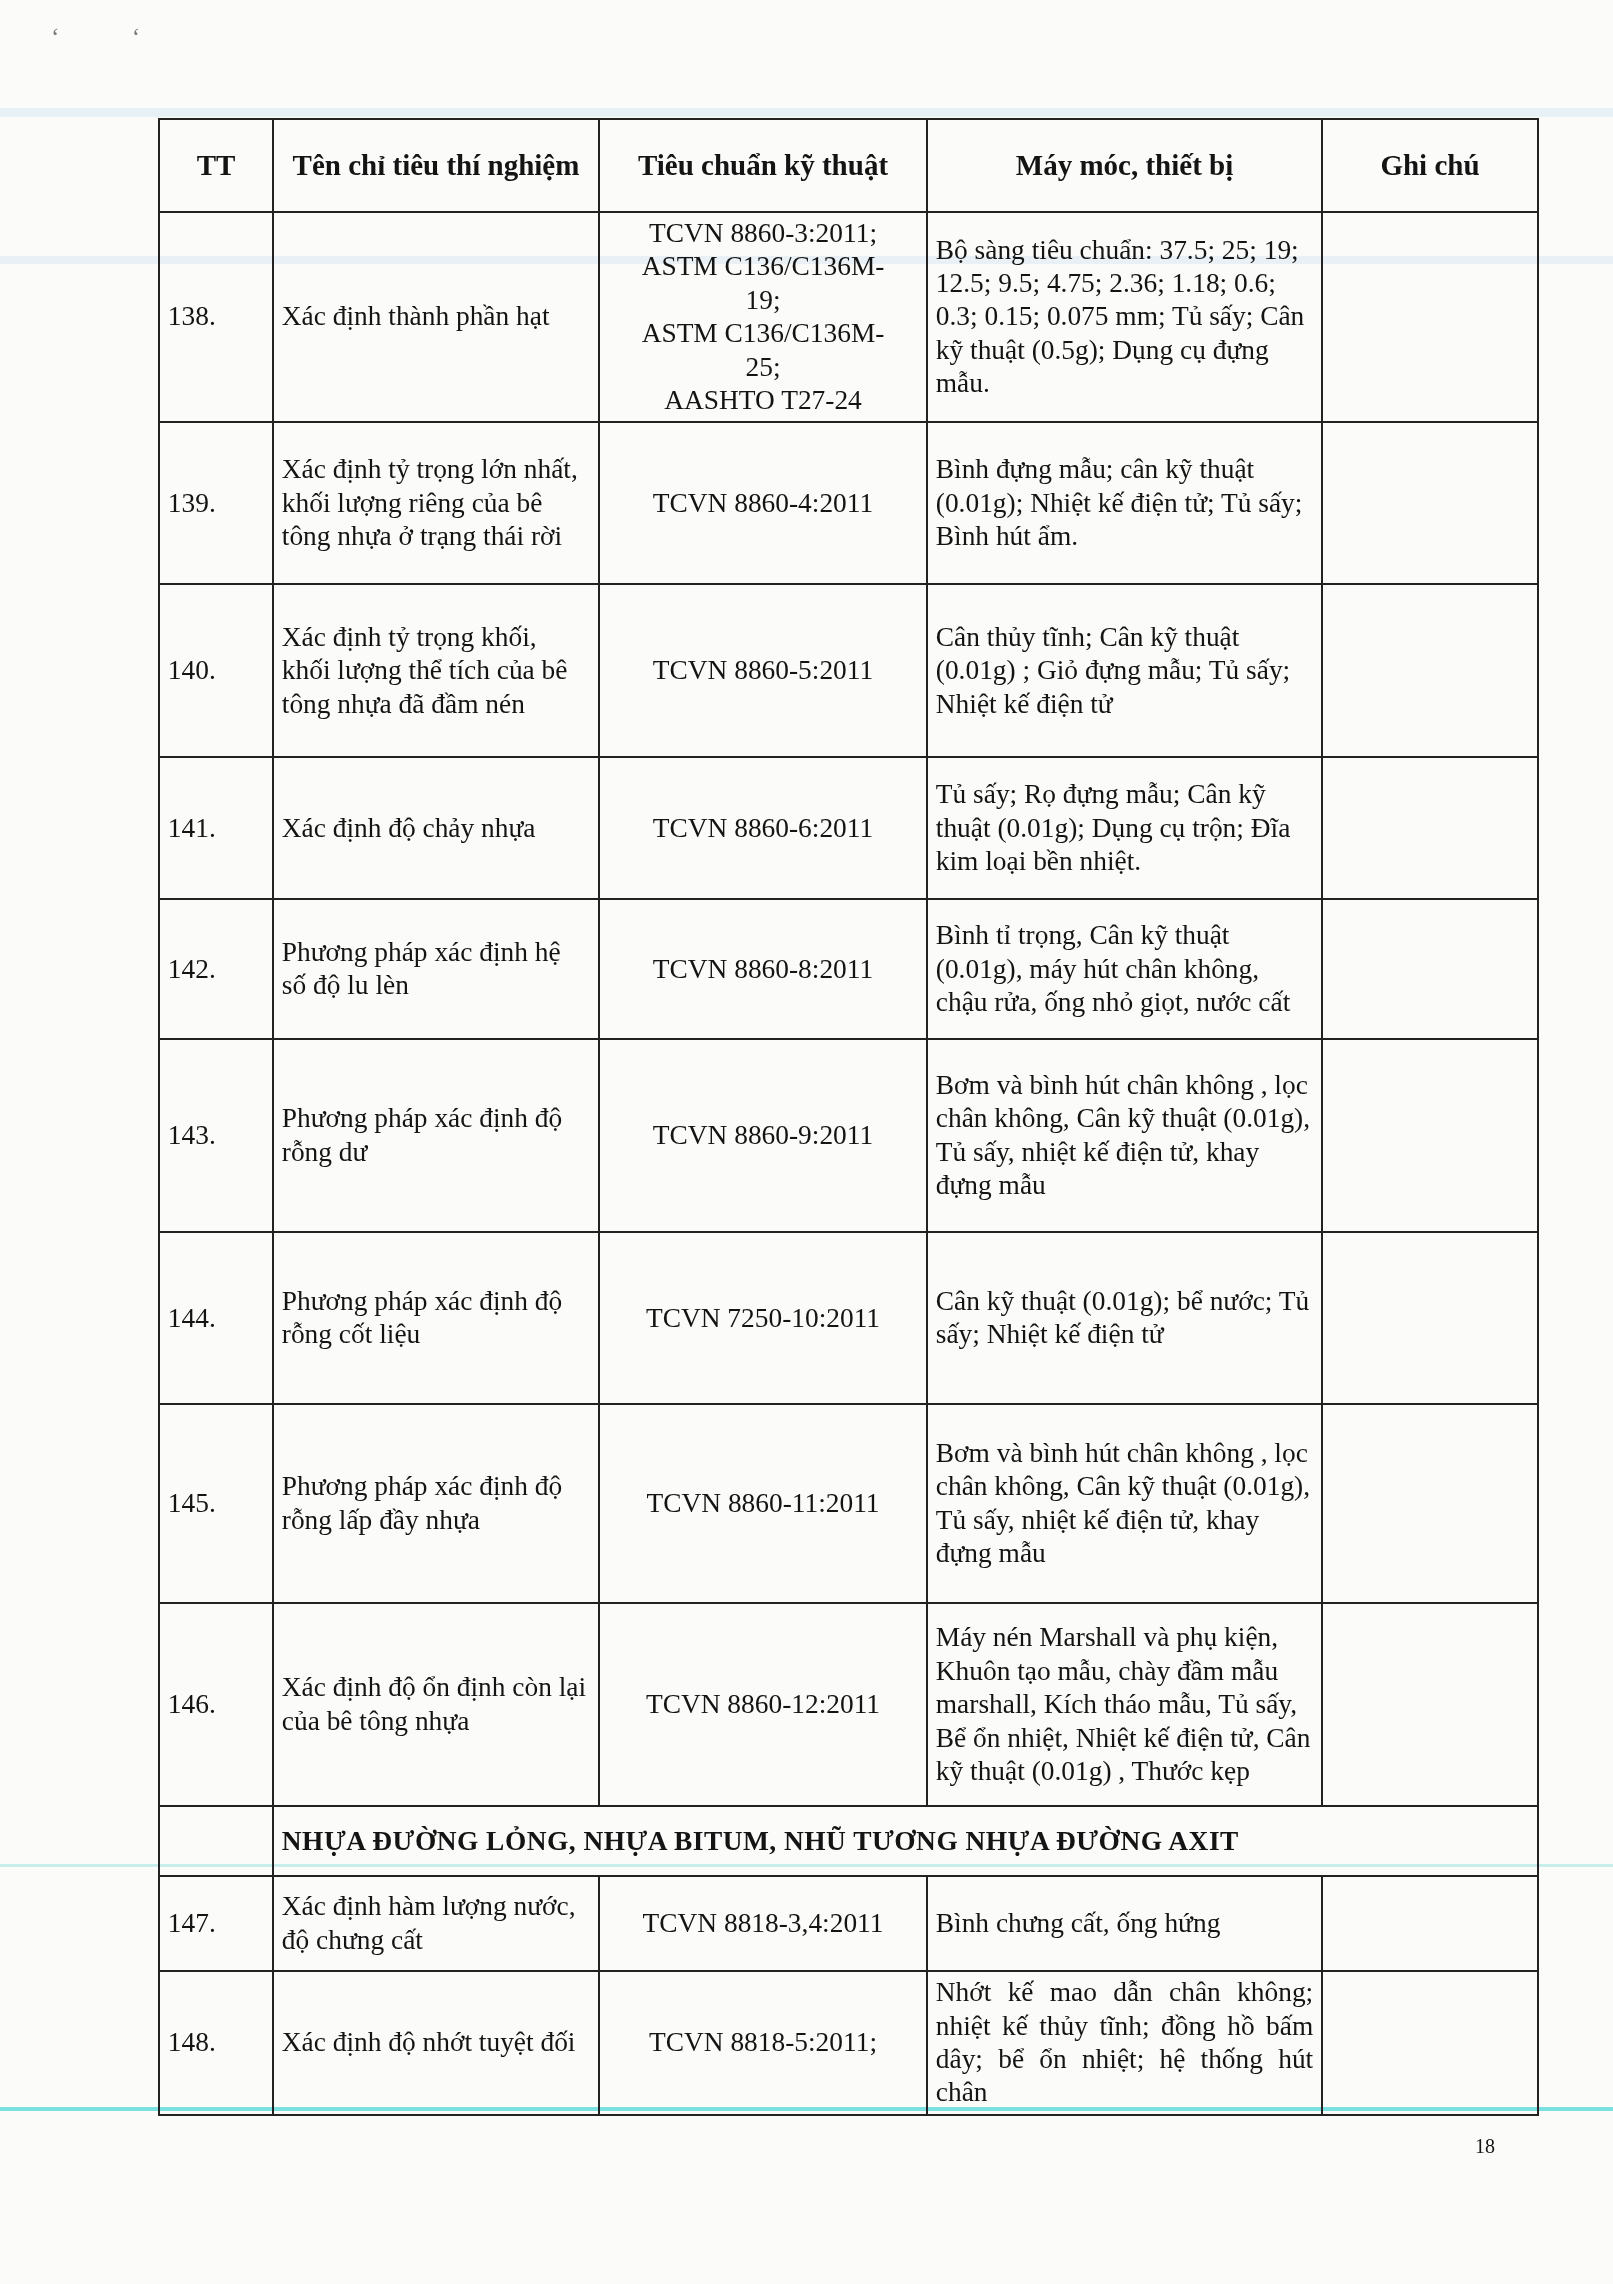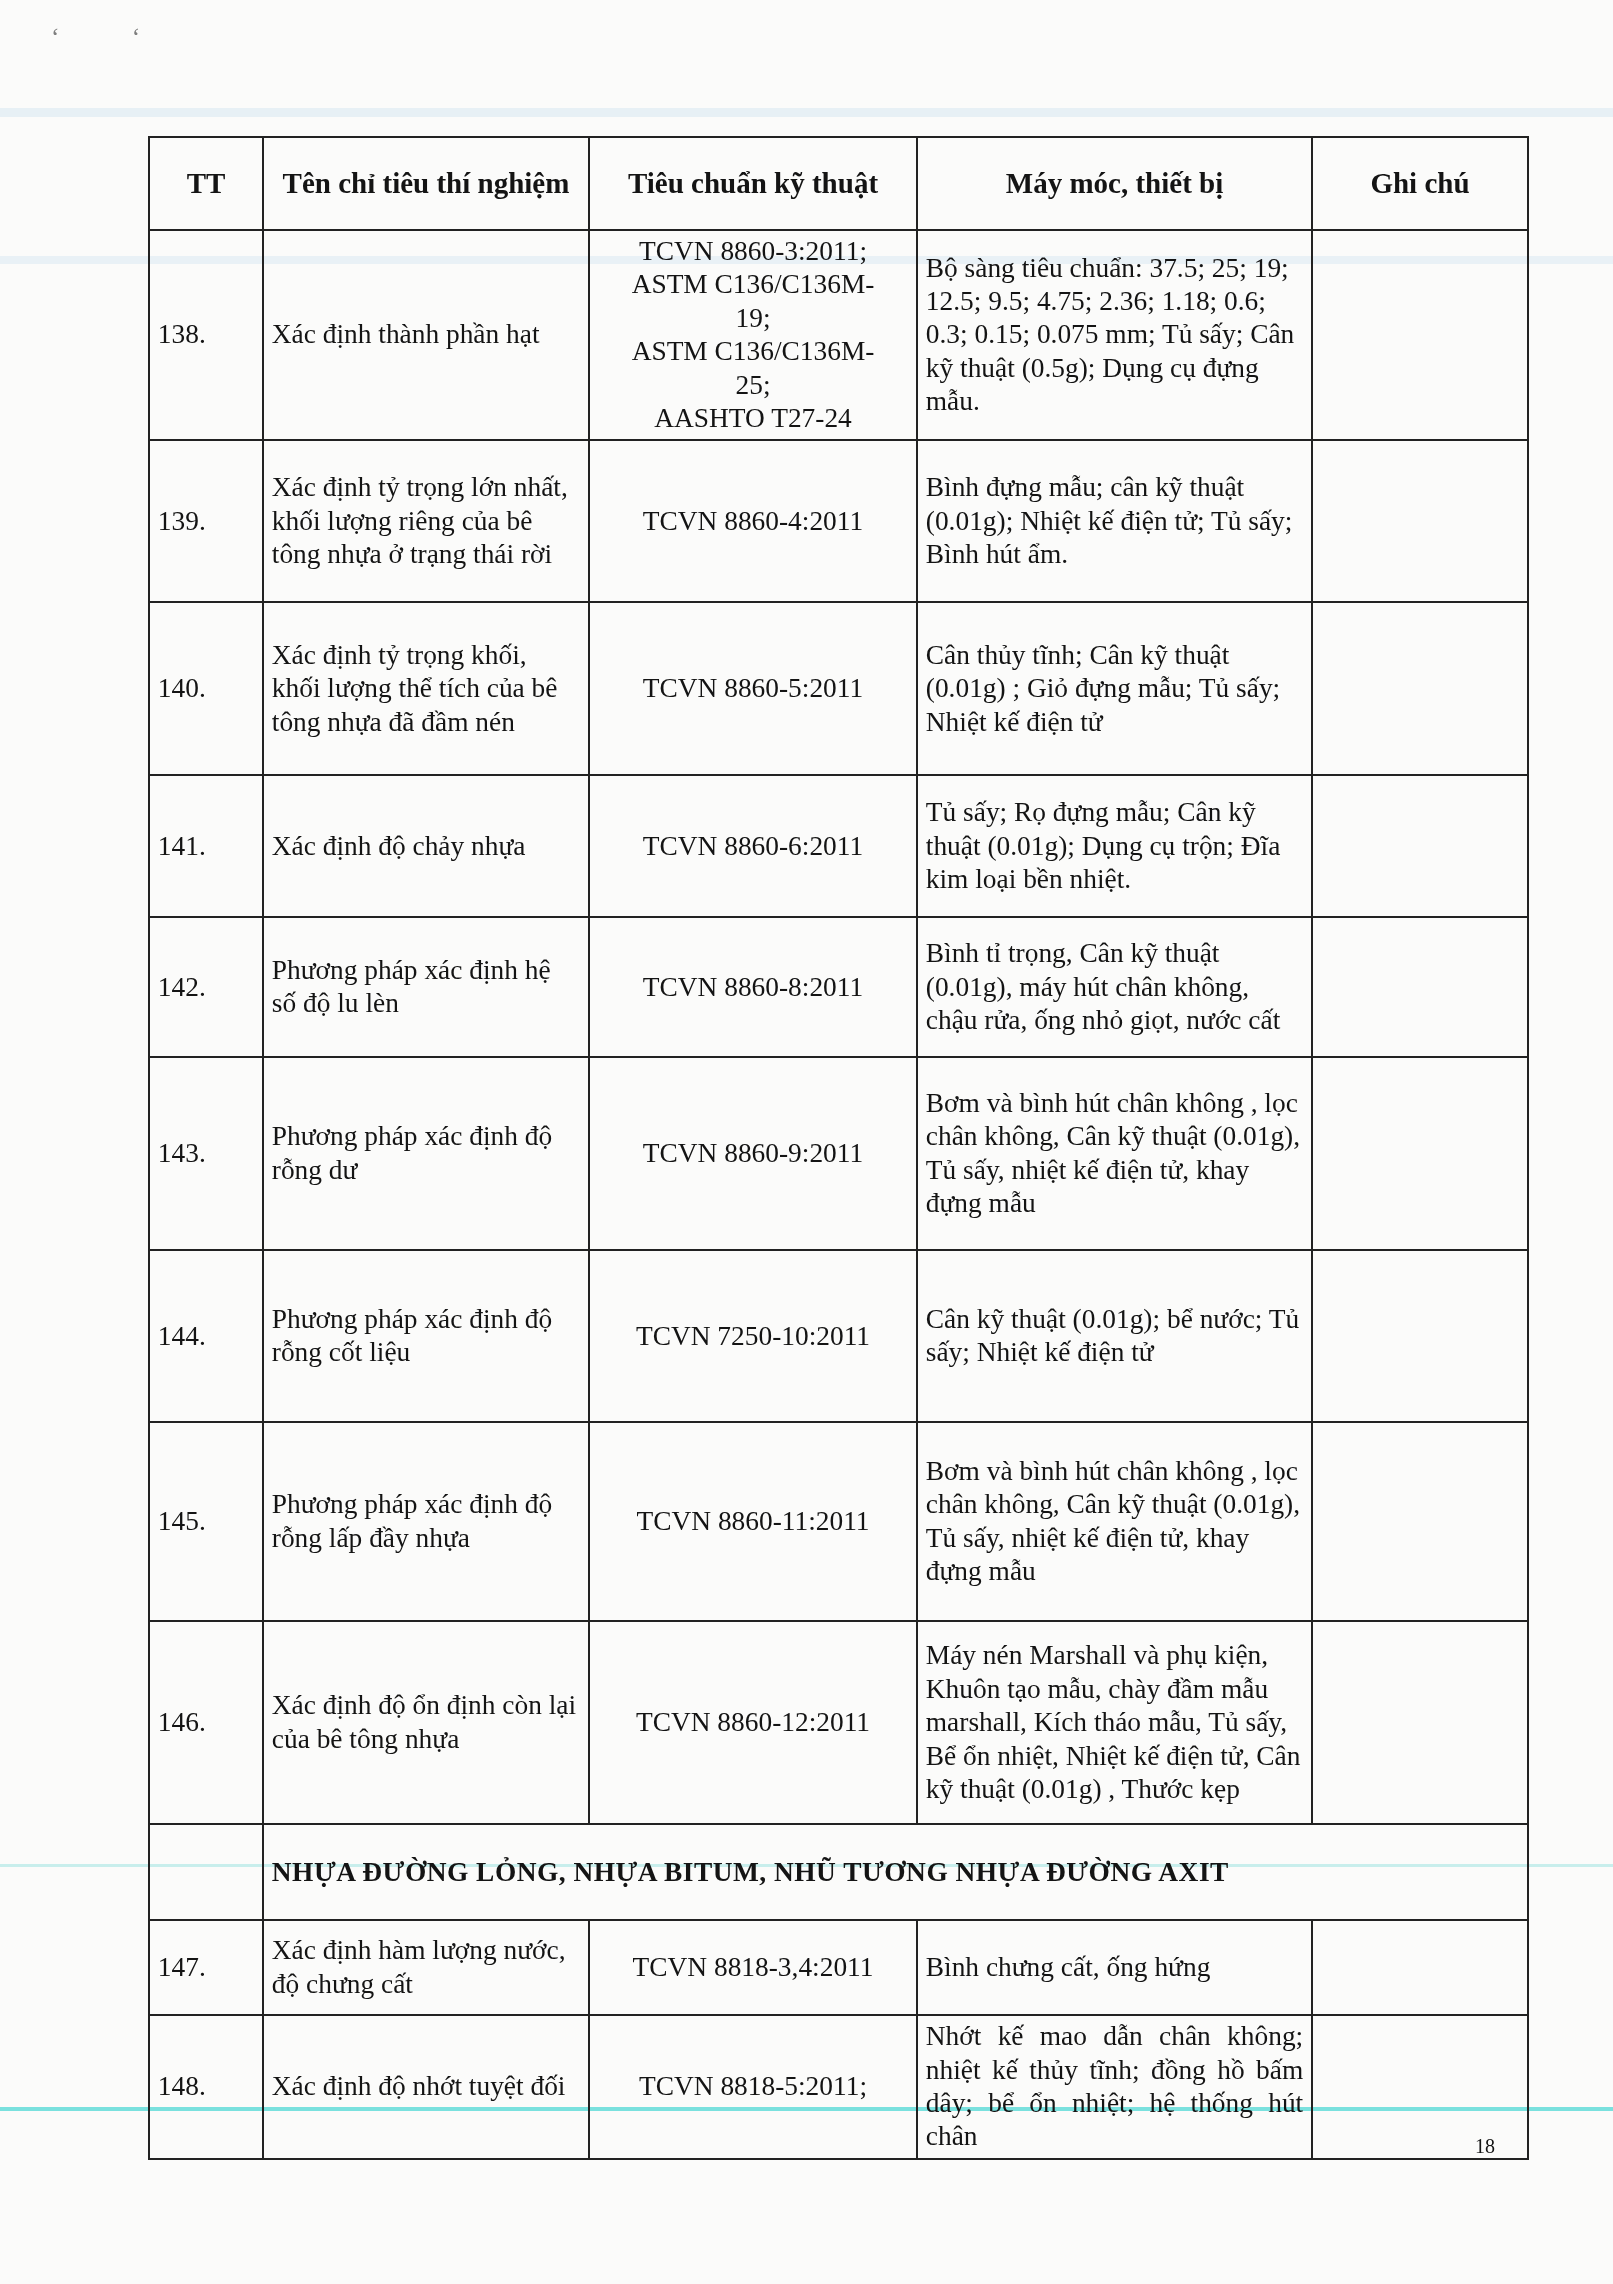--- a/index.html
+++ b/index.html
@@ -17,26 +17,25 @@
   .streak-blue1{top:108px;height:8.8px;background:#cfe3f0;opacity:.45;}
   .streak-blue2{top:256px;height:7.8px;background:#cfe3f0;opacity:.40;}
   .streak-teal-faint{top:1864px;height:2.9px;background:#9fe4e0;opacity:.55;}
   .streak-teal{top:2107px;height:3.9px;background:#63dcd8;opacity:.85;}
   .corner-marks{
     position:absolute;top:21.6px;left:51px;width:137px;
     font-size:25.5px;color:#555;letter-spacing:33px;opacity:.75;
   }
   table.doc{
     position:absolute;
-    left:148px;
+    left:158px;
     top:118px;
     width:1379px;
     border-collapse:collapse;
     table-layout:fixed;
-    margin-top:18px;
   }
   table.doc col.c-tt{width:114px;}
   table.doc col.c-name{width:326px;}
   table.doc col.c-std{width:328px;}
   table.doc col.c-eq{width:395px;}
   table.doc col.c-note{width:216px;}
   table.doc td,table.doc th{
     border:2px solid #222;
     vertical-align:middle;
     font-size:27.4px;
@@ -168,21 +167,21 @@
     </tr>
 
     <tr style="height:203px;">
       <td class="tt">146.</td>
       <td class="name">Xác định độ ổn định còn lại của bê tông nhựa</td>
       <td class="std">TCVN 8860-12:2011</td>
       <td class="eq">Máy nén Marshall và phụ kiện, Khuôn tạo mẫu, chày đầm mẫu marshall, Kích tháo mẫu, Tủ sấy, Bể ổn nhiệt, Nhiệt kế điện tử, Cân kỹ thuật (0.01g) , Thước kẹp</td>
       <td class="note"></td>
     </tr>
 
-    <tr style="height:96px;">
+    <tr style="height:70px;">
       <td class="tt"></td>
       <td class="section-cell" colspan="4">NHỰA ĐƯỜNG LỎNG, NHỰA BITUM, NHŨ TƯƠNG NHỰA ĐƯỜNG AXIT</td>
     </tr>
 
     <tr style="height:95px;">
       <td class="tt">147.</td>
       <td class="name">Xác định hàm lượng nước, độ chưng cất</td>
       <td class="std">TCVN 8818-3,4:2011</td>
       <td class="eq">Bình chưng cất, ống hứng</td>
       <td class="note"></td>

